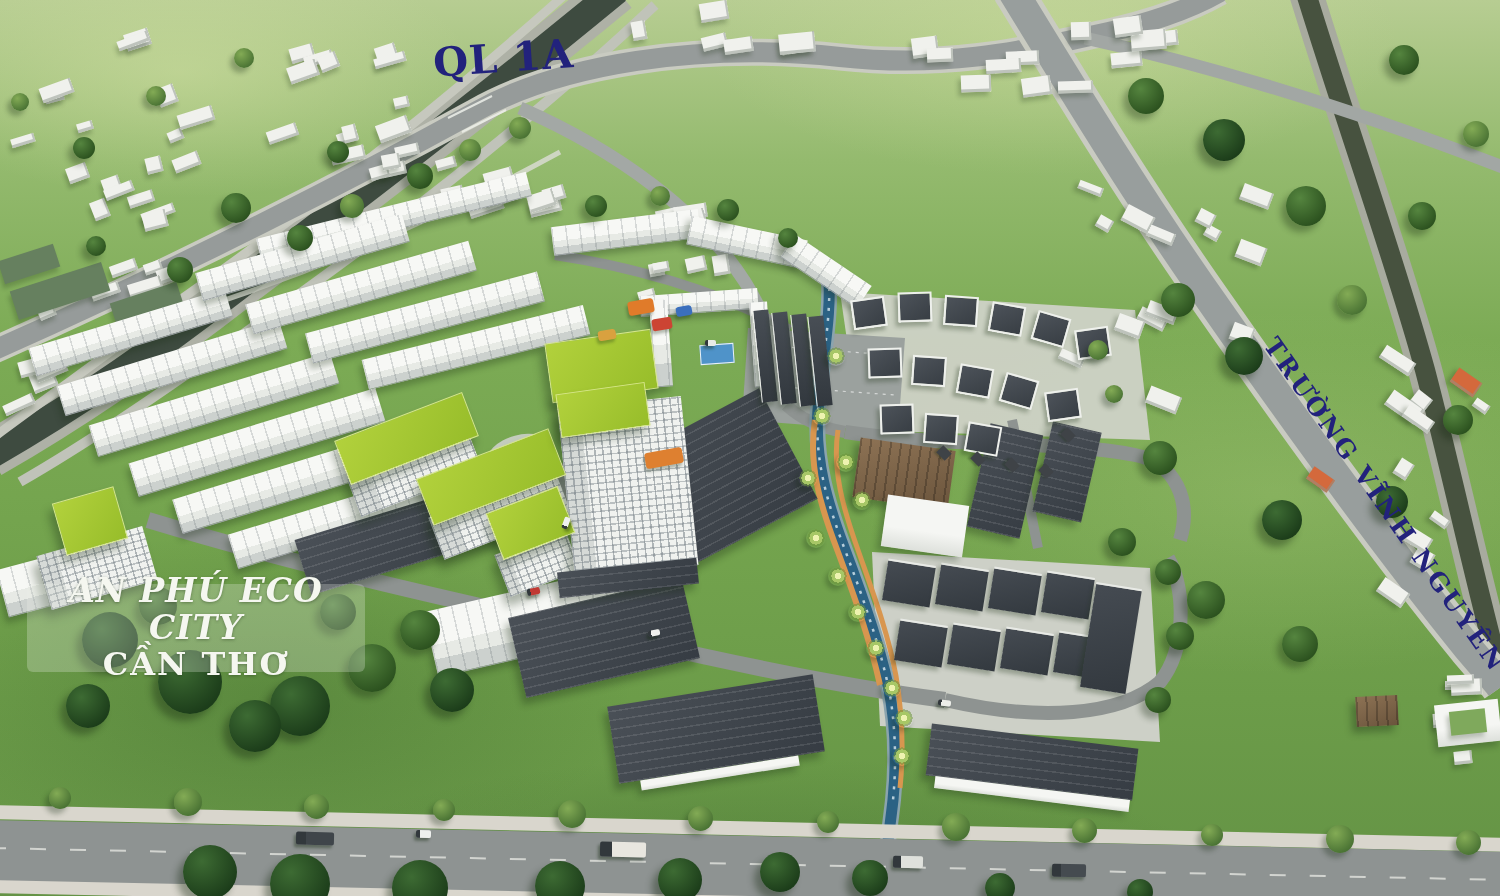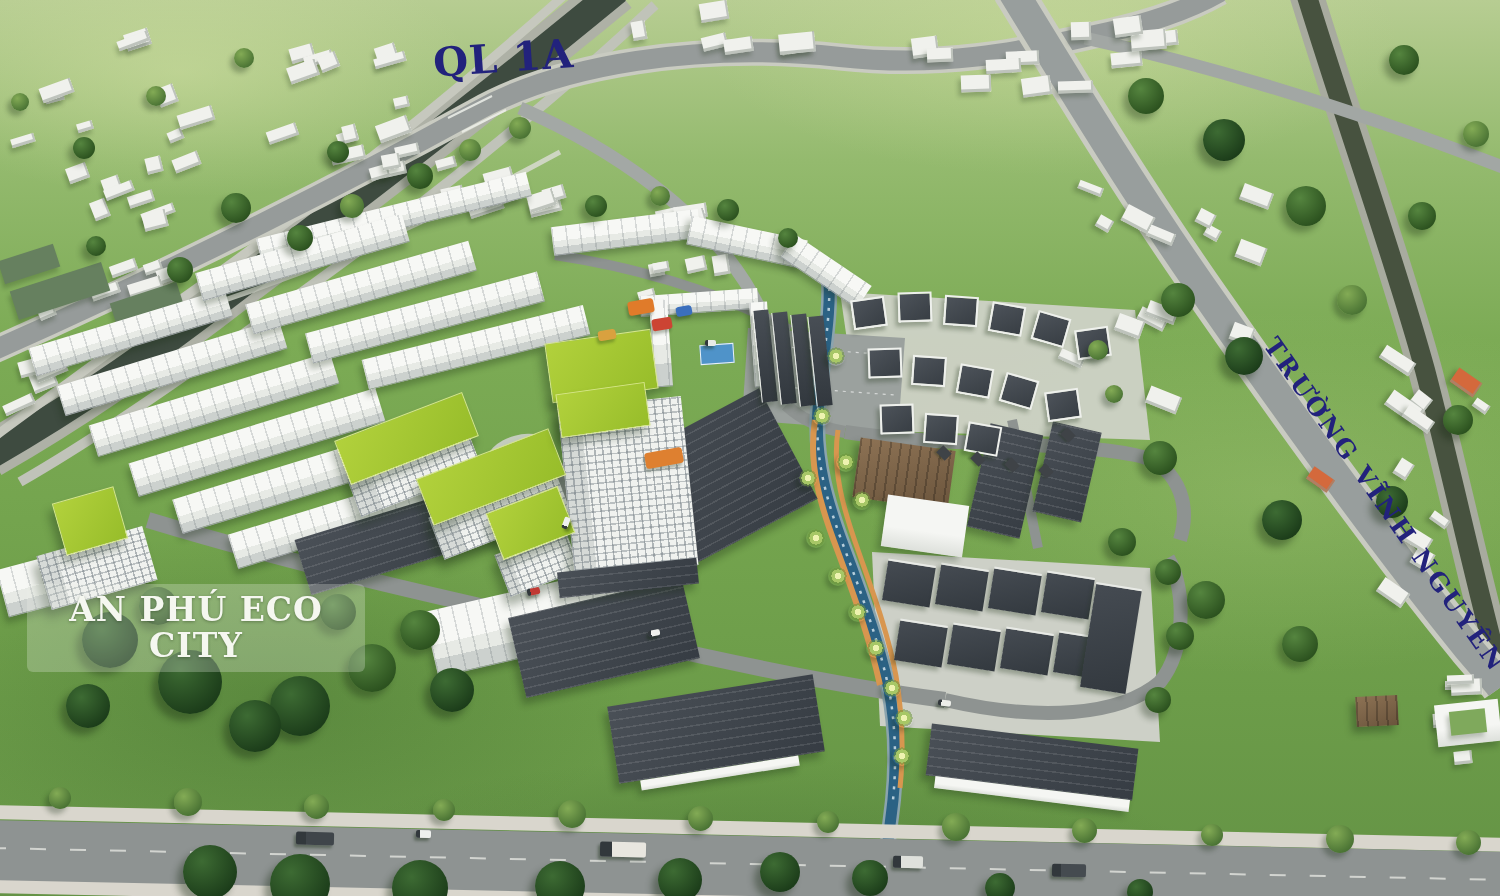--- a/index.html
+++ b/index.html
@@ -59,21 +59,21 @@
   .veh{position:absolute;border-radius:2px;box-shadow:-2px 3px 3px rgba(20,40,15,.4);}
   .label-ql1a{position:absolute;left:433px;top:34px;font-weight:bold;font-size:40px;
        letter-spacing:1px;transform:rotate(-4deg);z-index:30;}
   .label-tvn{position:absolute;left:1385px;top:505px;font-weight:bold;font-size:25px;
        letter-spacing:3px;transform:translate(-50%,-50%) rotate(55deg);white-space:nowrap;z-index:30;}
   .title-box{position:absolute;left:27px;top:584px;width:338px;height:88px;z-index:30;
        background:rgba(238,240,232,.27);border-radius:6px;
        display:flex;flex-direction:column;align-items:center;justify-content:center;
        text-align:center;}
   .title-box .t1{font-weight:bold;font-size:33px;letter-spacing:1px;line-height:1.1;
-       text-shadow:0 1px 3px rgba(40,60,30,.45);}
+       text-shadow:0 1px 3px rgba(40,60,30,.45);font-style:italic;}
   .title-box .t2{font-weight:bold;font-size:32px;letter-spacing:2px;line-height:1.15;
        text-shadow:0 1px 3px rgba(40,60,30,.45);}
 </style>
 </head>
 <body>
 
 <div class="scene">
   <div class="ground"></div>
 
   <svg class="paths" width="1500" height="896" viewBox="0 0 1500 896">
@@ -419,14 +419,15 @@
       <div class="b veh" style="left: 560px; top: 520px; width: 12px; height: 6px; transform: rotate(-70deg); background: linear-gradient(90deg, rgb(50, 56, 60) 0px, rgb(50, 56, 60) 26%, rgb(238, 240, 238) 26%);"></div>
       <div class="b veh" style="left: 648px; top: 630px; width: 12px; height: 6px; transform: rotate(-10deg); background: linear-gradient(90deg, rgb(50, 56, 60) 0px, rgb(50, 56, 60) 26%, rgb(240, 241, 237) 26%);"></div>
       <div class="b veh" style="left: 705px; top: 340px; width: 11px; height: 6px; transform: rotate(0deg); background: linear-gradient(90deg, rgb(50, 56, 60) 0px, rgb(50, 56, 60) 26%, rgb(233, 235, 231) 26%);"></div>
       <div class="b veh" style="left: 938px; top: 700px; width: 13px; height: 6px; transform: rotate(6deg); background: linear-gradient(90deg, rgb(50, 56, 60) 0px, rgb(50, 56, 60) 26%, rgb(236, 238, 233) 26%);"></div>
     </div>
 
   <div class="label-ql1a" style="color: rgb(34, 34, 124);">QL 1A</div>
   <div class="label-tvn" style="color: rgb(34, 34, 124);">TRƯỜNG VĨNH NGUYÊN</div>
   <div class="title-box">
     <div class="t1" style="color: rgb(245, 247, 240);">AN PHÚ ECO CITY</div>
+    <div class="t2" style="color: rgb(245, 247, 240);">CẦN THƠ</div>
   </div>
 </div>
 
 </body></html>

